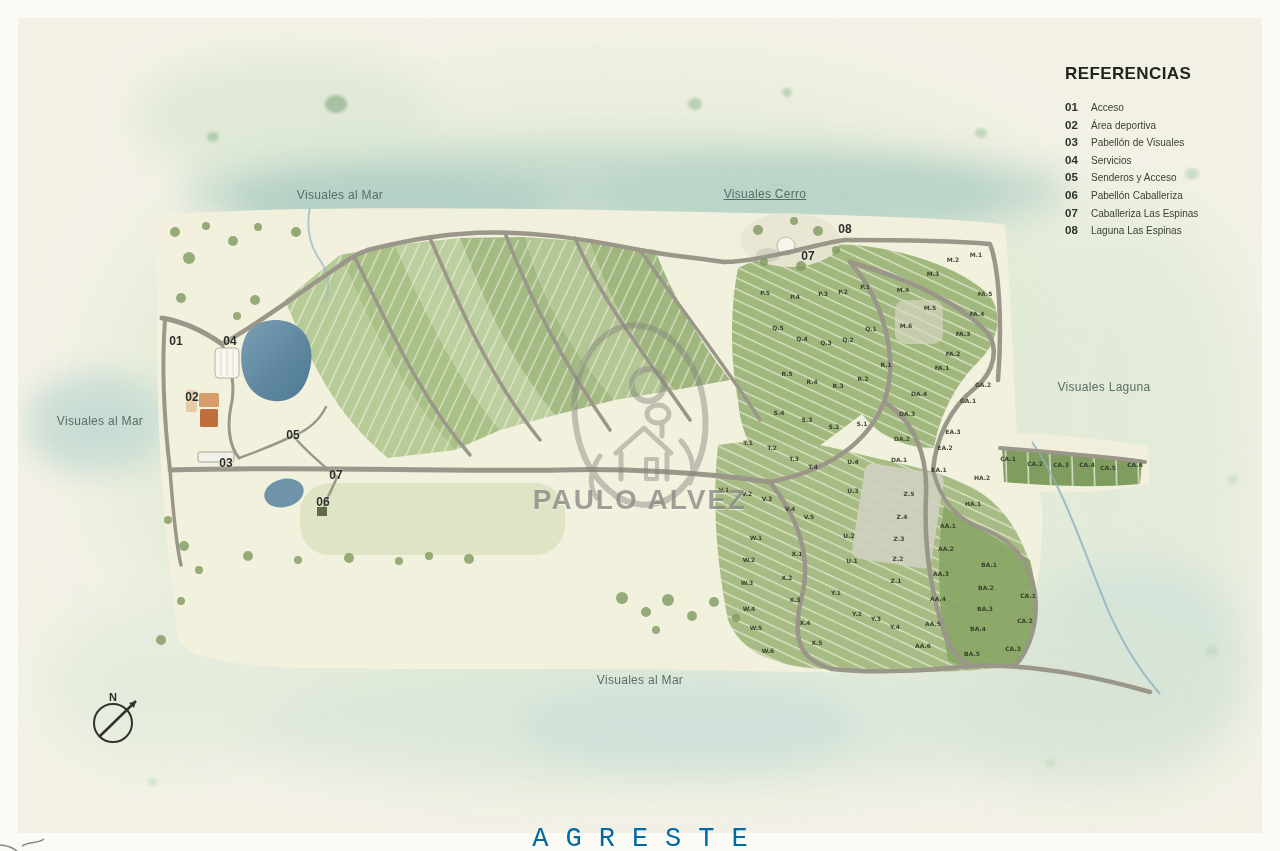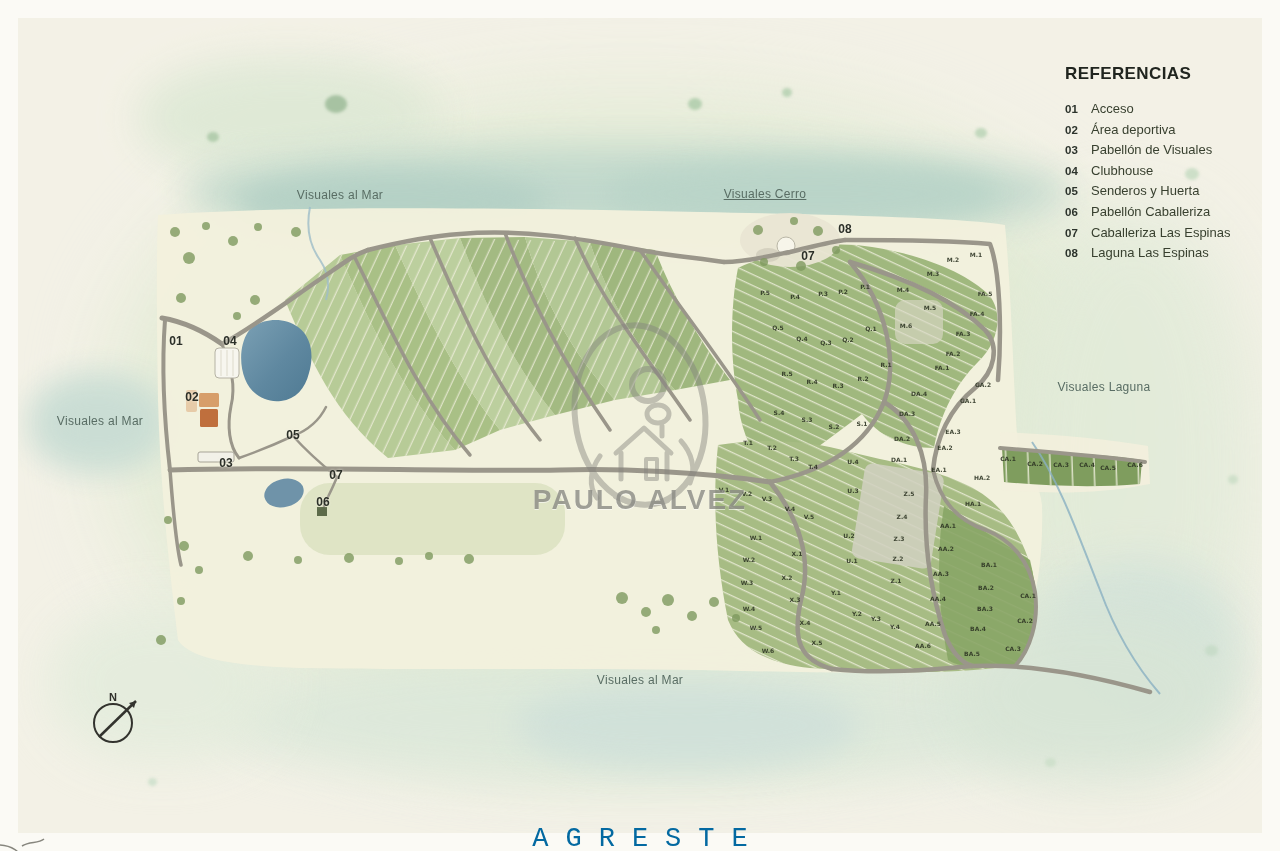--- a/index.html
+++ b/index.html
@@ -43,21 +43,21 @@
   .lot-label{
     position:absolute;transform:translate(-50%,-50%);
     font-size:6px;font-weight:700;color:#2e3524;opacity:.9;white-space:nowrap;
     font-family:"DejaVu Sans", sans-serif;
   }
   
   .legend{position:absolute;left:1065px;top:64px;width:190px;}
   .legend-title{font-size:17px;font-weight:800;color:#20251f;letter-spacing:.4px;margin-bottom:17px;}
   .legend-item{display:flex;align-items:baseline;margin-bottom:5.6px;}
   .legend-num{font-size:11.5px;font-weight:800;color:#2c332c;width:26px;flex:0 0 26px;}
-  .legend-label{font-size:13px;color:#38402f;white-space:nowrap;}
+  .legend-label{font-size:10px;color:#38402f;white-space:nowrap;}
   .wm-text{
     position:absolute;left:640px;top:500px;transform:translate(-50%,-50%);
     font-size:28px;font-weight:800;letter-spacing:2px;color:#8b8b85;
     text-shadow:0 1px 0 rgba(255,255,255,.7);white-space:nowrap;pointer-events:none;opacity:.8;
   }
   
   .brand{
     position:absolute;left:50%;top:824px;transform:translateX(-50%);
     font-size:27px;font-weight:500;color:#0369a1;letter-spacing:17px;text-indent:17px;
     white-space:nowrap;
@@ -407,25 +407,25 @@
       <div class="legend-item">
         <span class="legend-num">02</span>
         <span class="legend-label">Área deportiva</span>
       </div>
       <div class="legend-item">
         <span class="legend-num">03</span>
         <span class="legend-label">Pabellón de Visuales</span>
       </div>
       <div class="legend-item">
         <span class="legend-num">04</span>
-        <span class="legend-label">Clubhouse</span>
+        <span class="legend-label">Servicios</span>
       </div>
       <div class="legend-item">
         <span class="legend-num">05</span>
-        <span class="legend-label">Senderos y Huerta</span>
+        <span class="legend-label">Senderos y Acceso</span>
       </div>
       <div class="legend-item">
         <span class="legend-num">06</span>
         <span class="legend-label">Pabellón Caballeriza</span>
       </div>
       <div class="legend-item">
         <span class="legend-num">07</span>
         <span class="legend-label">Caballeriza Las Espinas</span>
       </div>
       <div class="legend-item">

